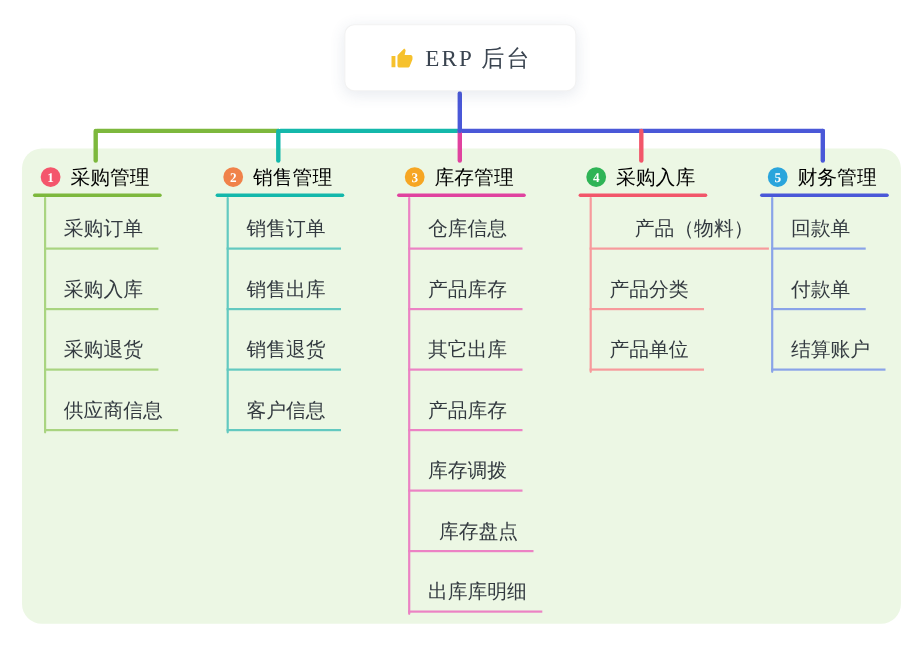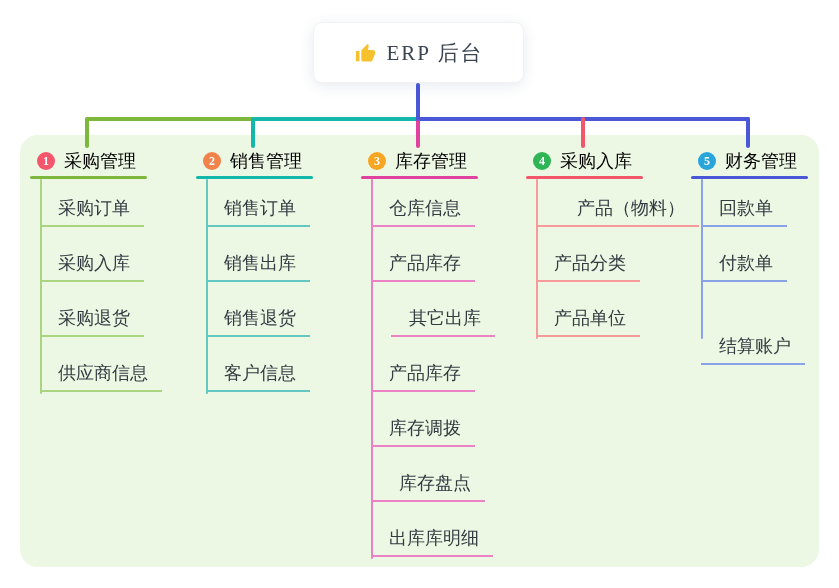--- a/index.html
+++ b/index.html
@@ -92,21 +92,21 @@
       <div class="leaf" style="left: 206px; top: 310px; border-bottom: 2px solid rgb(99, 201, 192); text-align: center;">销售退货</div>
       <div class="leaf" style="left: 206px; top: 365px; border-bottom: 2px solid rgb(99, 201, 192);">客户信息</div>
       <div class="branch-title" style="left: 368px; top: 149px;">
         <div class="badge" style="background: rgb(246, 166, 35);">3</div>
         <div class="branch-label">库存管理</div>
       </div>
       <div class="line" style="left: 361px; top: 176px; width: 117px; height: 3px; background: rgb(224, 66, 159);"></div>
       <div class="line" style="left: 371px; top: 179px; width: 2px; height: 380px; background: rgb(236, 130, 196);"></div>
       <div class="leaf" style="left: 371px; top: 200px; border-bottom: 2px solid rgb(236, 130, 196);">仓库信息</div>
       <div class="leaf" style="left: 371px; top: 255px; border-bottom: 2px solid rgb(236, 130, 196);">产品库存</div>
-      <div class="leaf" style="left: 391px; top: 310px; border-bottom: 2px solid rgb(236, 130, 196);">其它出库</div>
+      <div class="leaf" style="left: 371px; top: 310px; border-bottom: 2px solid rgb(236, 130, 196);">其它出库</div>
       <div class="leaf" style="left: 371px; top: 365px; border-bottom: 2px solid rgb(236, 130, 196);">产品库存</div>
       <div class="leaf" style="left: 371px; top: 420px; border-bottom: 2px solid rgb(236, 130, 196);">库存调拨</div>
       <div class="leaf" style="left: 371px; top: 475px; border-bottom: 2px solid rgb(236, 130, 196); padding-left: 28px;">库存盘点</div>
       <div class="leaf" style="left: 371px; top: 530px; border-bottom: 2px solid rgb(236, 130, 196);">出库库明细</div>
       <div class="branch-title" style="left: 533px; top: 149px;">
         <div class="badge" style="background: rgb(47, 180, 86);">4</div>
         <div class="branch-label">采购入库</div>
       </div>
       <div class="line" style="left: 526px; top: 176px; width: 117px; height: 3px; background: rgb(242, 86, 106);"></div>
       <div class="line" style="left: 536px; top: 179px; width: 2px; height: 160px; background: rgb(247, 154, 156);"></div>
@@ -114,16 +114,16 @@
       <div class="leaf" style="left: 536px; top: 255px; border-bottom: 2px solid rgb(247, 154, 156);">产品分类</div>
       <div class="leaf" style="left: 536px; top: 310px; border-bottom: 2px solid rgb(247, 154, 156);">产品单位</div>
       <div class="branch-title" style="left: 698px; top: 149px;">
         <div class="badge" style="background: rgb(42, 165, 220);">5</div>
         <div class="branch-label">财务管理</div>
       </div>
       <div class="line" style="left: 691px; top: 176px; width: 117px; height: 3px; background: rgb(74, 88, 216);"></div>
       <div class="line" style="left: 701px; top: 179px; width: 2px; height: 160px; background: rgb(138, 163, 232);"></div>
       <div class="leaf" style="left: 701px; top: 200px; border-bottom: 2px solid rgb(138, 163, 232);">回款单</div>
       <div class="leaf" style="left: 701px; top: 255px; border-bottom: 2px solid rgb(138, 163, 232);">付款单</div>
-      <div class="leaf" style="left: 701px; top: 310px; border-bottom: 2px solid rgb(138, 163, 232); margin-top: 28px;">结算账户</div>
+      <div class="leaf" style="left: 701px; top: 310px; border-bottom: 2px solid rgb(138, 163, 232);">结算账户</div>
     </div>
 
 </div>
 
 </body></html>

